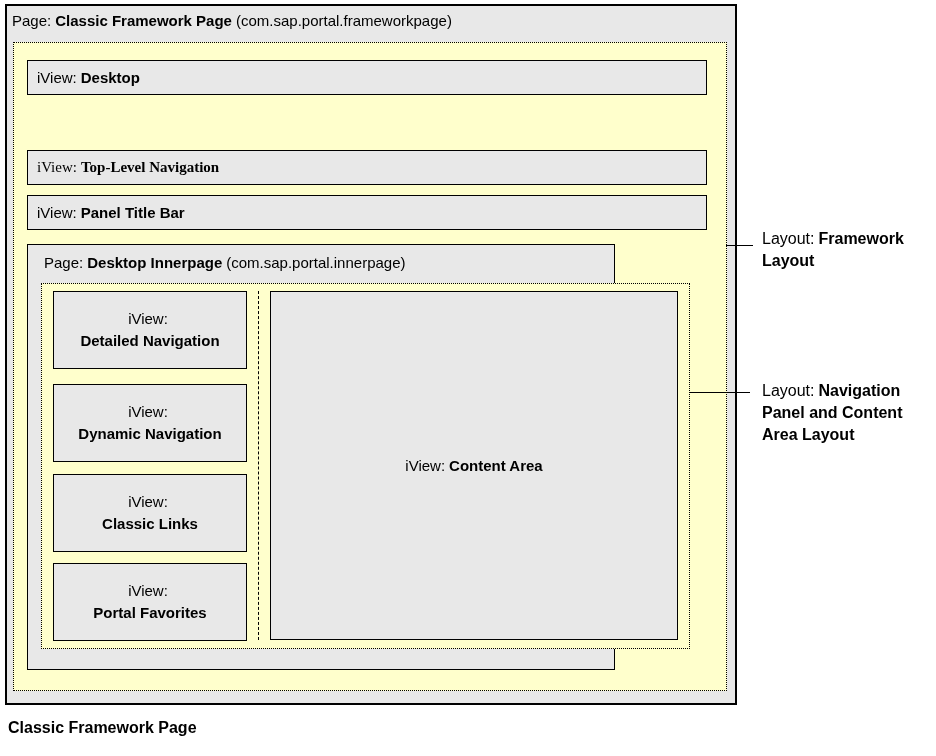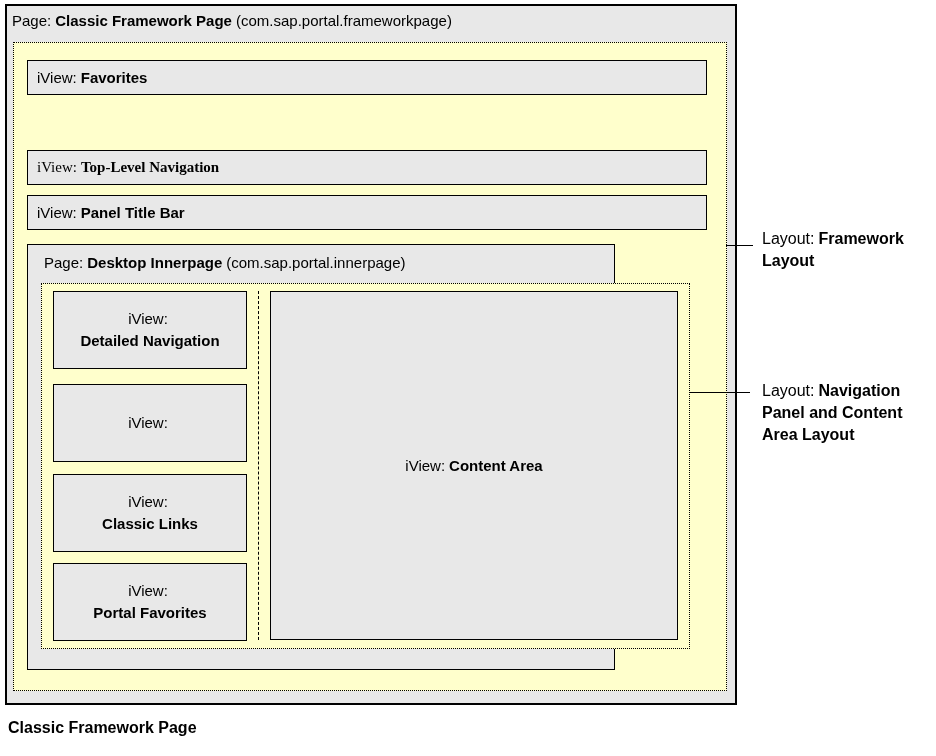--- a/index.html
+++ b/index.html
@@ -144,21 +144,21 @@
 
   <div class="abs outer-box">
 
     <div class="abs fw-title">
       <span class="title-prefix">Page:</span><span class="title-name">Classic Framework Page</span><span class="title-suffix">(com.sap.portal.frameworkpage)</span>
     </div>
 
     <div class="abs fw-yellow">
 
       <div class="abs bar" id="bar-masthead">
-        <span class="bar-prefix">iView:</span><span class="bar-name">Favorites</span>
+        <span class="bar-prefix">iView:</span><span class="bar-name">Desktop</span>
       </div>
 
 
       <div class="abs bar" id="bar-tln">
         <span class="bar-prefix">iView:</span><span class="bar-name">Top-Level Navigation</span>
       </div>
 
       <div class="abs bar" id="bar-ptb">
         <span class="bar-prefix">iView:</span><span class="bar-name">Panel Title Bar</span>
       </div>
@@ -171,20 +171,21 @@
 
         <div class="abs inner-yellow">
 
           <div class="abs nav-box" id="nav-detailed">
             <span class="bar-prefix">iView:</span>
             <span class="bar-name">Detailed Navigation</span>
           </div>
 
           <div class="abs nav-box" id="nav-dynamic">
             <span class="bar-prefix">iView:</span>
+            <span class="bar-name">Dynamic Navigation</span>
           </div>
 
           <div class="abs nav-box" id="nav-related">
             <span class="bar-prefix">iView:</span>
             <span class="bar-name">Classic Links</span>
           </div>
 
           <div class="abs nav-box" id="nav-favorites">
             <span class="bar-prefix">iView:</span>
             <span class="bar-name">Portal Favorites</span>

